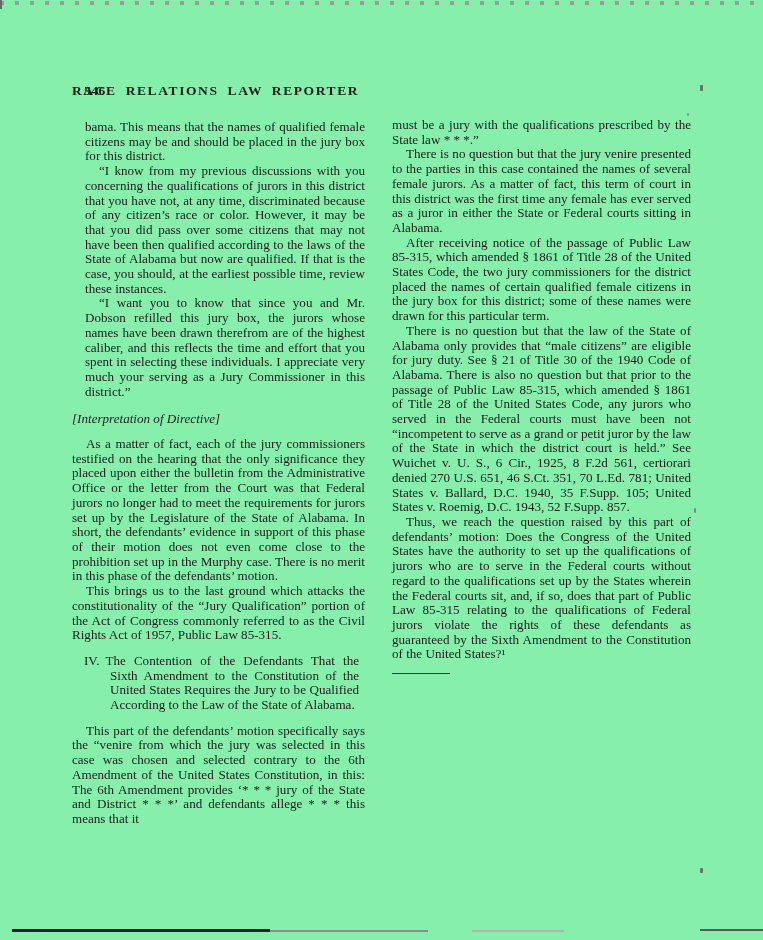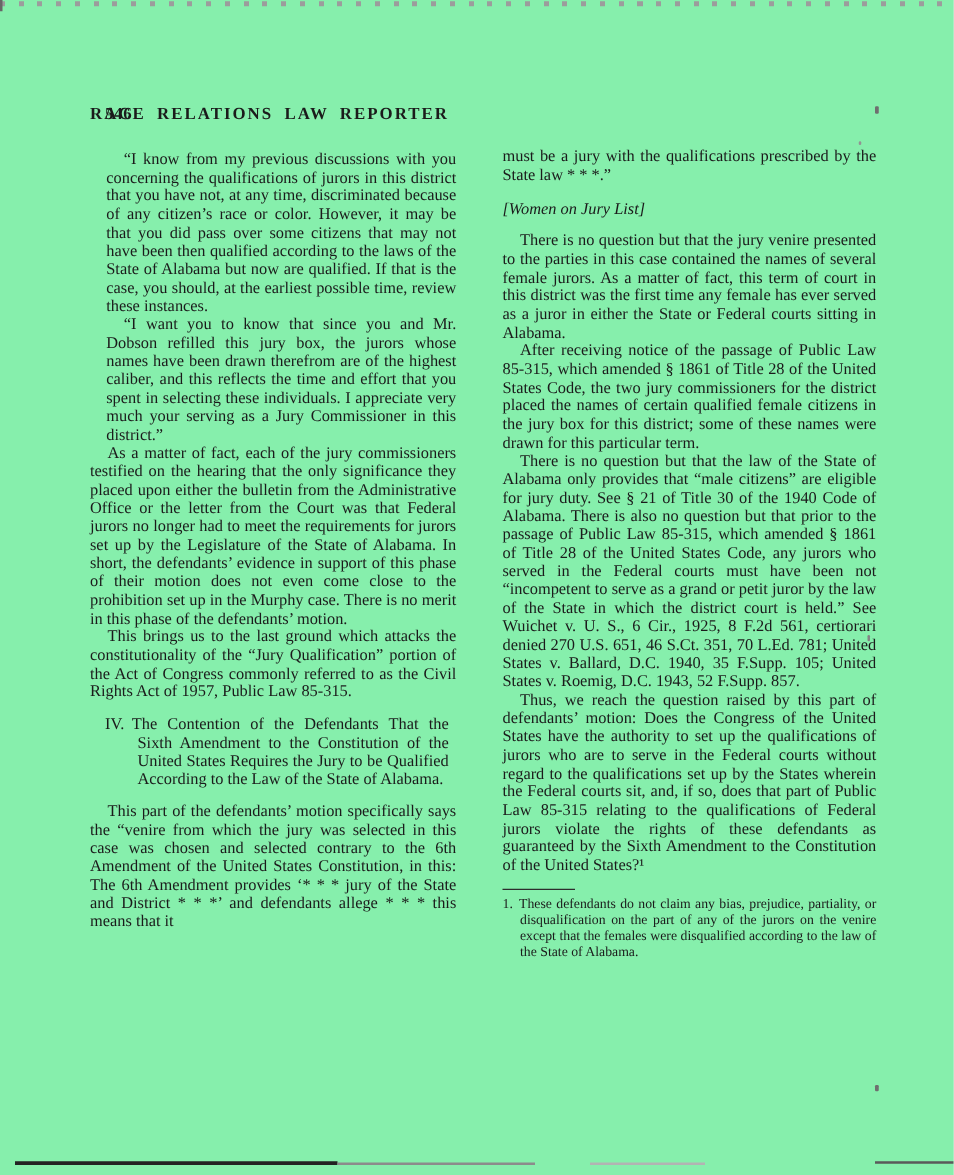--- a/index.html
+++ b/index.html
@@ -29,21 +29,21 @@
   .speck.p3{left:694px;top:508px;width:2px;height:5px;background:#858585;}
   .speck.p4{left:700px;top:868px;width:3px;height:5px;}
   
   .running-head{position:absolute;top:83px;left:72px;width:565px;height:18px;
     font-size:13.5px;font-weight:bold;}
   .pagenum{position:absolute;left:12px;top:0;letter-spacing:0.5px;}
   .journal{display:block;text-align:left;letter-spacing:1.6px;word-spacing:4px;}
   
   .col{position:absolute;font-size:13.1px;line-height:14.7px;text-align:justify;}
   .col-left{left:72px;top:120px;width:293px;}
-  .col-right{left:402px;top:118px;width:299px;}
+  .col-right{left:392px;top:118px;width:299px;}
   .col p{margin:0;}
   .ind{text-indent:14px;}
   .noind{text-indent:0;}
   .bq{margin-left:13px !important;}
   .bracket-heading{
     font-style:italic;font-weight:normal;font-size:13.1px;
     margin:13px 0 10px 0;text-align:left;
   }
   .roman-item{
     margin:11px 6px 11px 12px;
@@ -70,42 +70,40 @@
   <div class="speck p2"></div>
   <div class="speck p3"></div>
   <div class="speck p4"></div>
 
   <header class="running-head">
     <span class="pagenum">546</span>
     <span class="journal">RACE RELATIONS LAW REPORTER</span>
   </header>
 
   <div class="col col-left">
+    <p class="bq noind">bama. This means that the names of qualified female citizens may be and should be placed in the jury box for this district.</p>
     <p class="bq ind">“I know from my previous discussions with you concerning the qualifications of jurors in this district that you have not, at any time, discriminated because of any citizen’s race or color. However, it may be that you did pass over some citizens that may not have been then qualified according to the laws of the State of Alabama but now are qualified. If that is the case, you should, at the earliest possible time, review these instances.</p>
     <p class="bq ind">“I want you to know that since you and Mr. Dobson refilled this jury box, the jurors whose names have been drawn therefrom are of the highest caliber, and this reflects the time and effort that you spent in selecting these individuals. I appreciate very much your serving as a Jury Commissioner in this district.”</p>
+    <h3 class="bracket-heading">[Interpretation of Directive]</h3>
     <p class="ind">As a matter of fact, each of the jury commissioners testified on the hearing that the only significance they placed upon either the bulletin from the Administrative Office or the letter from the Court was that Federal jurors no longer had to meet the requirements for jurors set up by the Legislature of the State of Alabama. In short, the defendants’ evidence in support of this phase of their motion does not even come close to the prohibition set up in the Murphy case. There is no merit in this phase of the defendants’ motion.</p>
     <p class="ind">This brings us to the last ground which attacks the constitutionality of the “Jury Qualification” portion of the Act of Congress commonly referred to as the Civil Rights Act of 1957, Public Law 85-315.</p>
     <div class="roman-item">
       <span class="roman-label">IV.</span><span>The Contention of the Defendants That the Sixth Amendment to the Constitution of the United States Requires the Jury to be Qualified According to the Law of the State of Alabama.</span>
     </div>
     <p class="ind">This part of the defendants’ motion specifically says the “venire from which the jury was selected in this case was chosen and selected contrary to the 6th Amendment of the United States Constitution, in this: The 6th Amendment provides ‘* * * jury of the State and District * * *’ and defendants allege * * * this means that it</p>
   </div>
 
   <div class="col col-right">
     <p class="noind">must be a jury with the qualifications prescribed by the State law * * *.”</p>
-    <h3 class="bracket-heading">[Women on Jury List]</h3>
     <p class="ind">There is no question but that the jury venire presented to the parties in this case contained the names of several female jurors. As a matter of fact, this term of court in this district was the first time any female has ever served as a juror in either the State or Federal courts sitting in Alabama.</p>
     <p class="ind">After receiving notice of the passage of Public Law 85-315, which amended § 1861 of Title 28 of the United States Code, the two jury commissioners for the district placed the names of certain qualified female citizens in the jury box for this district; some of these names were drawn for this particular term.</p>
     <p class="ind">There is no question but that the law of the State of Alabama only provides that “male citizens” are eligible for jury duty. See § 21 of Title 30 of the 1940 Code of Alabama. There is also no question but that prior to the passage of Public Law 85-315, which amended § 1861 of Title 28 of the United States Code, any jurors who served in the Federal courts must have been not “incompetent to serve as a grand or petit juror by the law of the State in which the district court is held.” See Wuichet v. U. S., 6 Cir., 1925, 8 F.2d 561, certiorari denied 270 U.S. 651, 46 S.Ct. 351, 70 L.Ed. 781; United States v. Ballard, D.C. 1940, 35 F.Supp. 105; United States v. Roemig, D.C. 1943, 52 F.Supp. 857.</p>
     <p class="ind">Thus, we reach the question raised by this part of defendants’ motion: Does the Congress of the United States have the authority to set up the qualifications of jurors who are to serve in the Federal courts without regard to the qualifications set up by the States wherein the Federal courts sit, and, if so, does that part of Public Law 85-315 relating to the qualifications of Federal jurors violate the rights of these defendants as guaranteed by the Sixth Amendment to the Constitution of the United States?¹</p>
     <div class="footnote">
       <div class="fn-rule"></div>
-      <div class="fn-body">
-        <span class="fn-label">1.</span><span>These defendants do not claim any bias, prejudice, partiality, or disqualification on the part of any of the jurors on the venire except that the females were disqualified according to the law of the State of Alabama.</span>
-      </div>
     </div>
   </div>
 
   <div class="smudge s1"></div>
   <div class="smudge s2"></div>
   <div class="smudge s3"></div>
   <div class="smudge s4"></div>
 
 </div>
 

